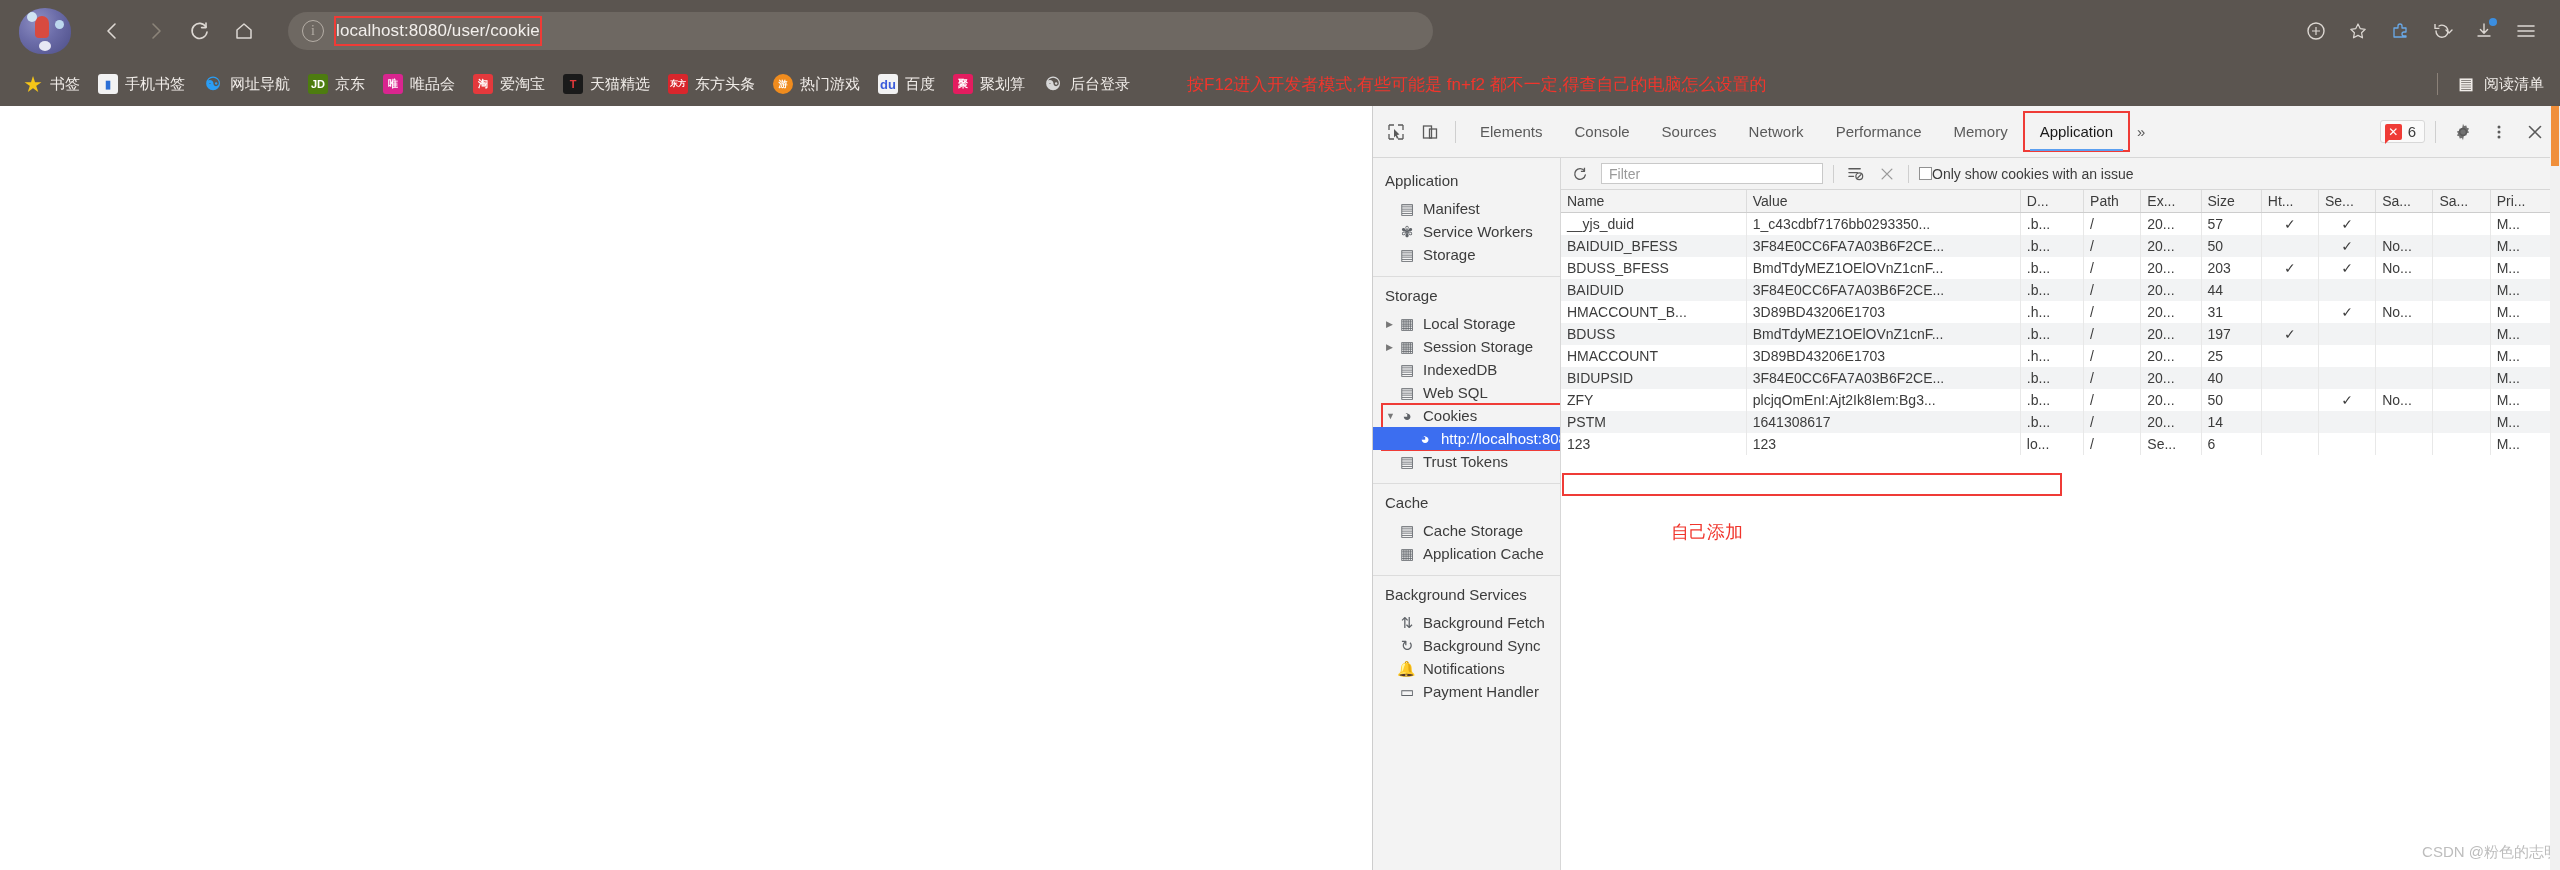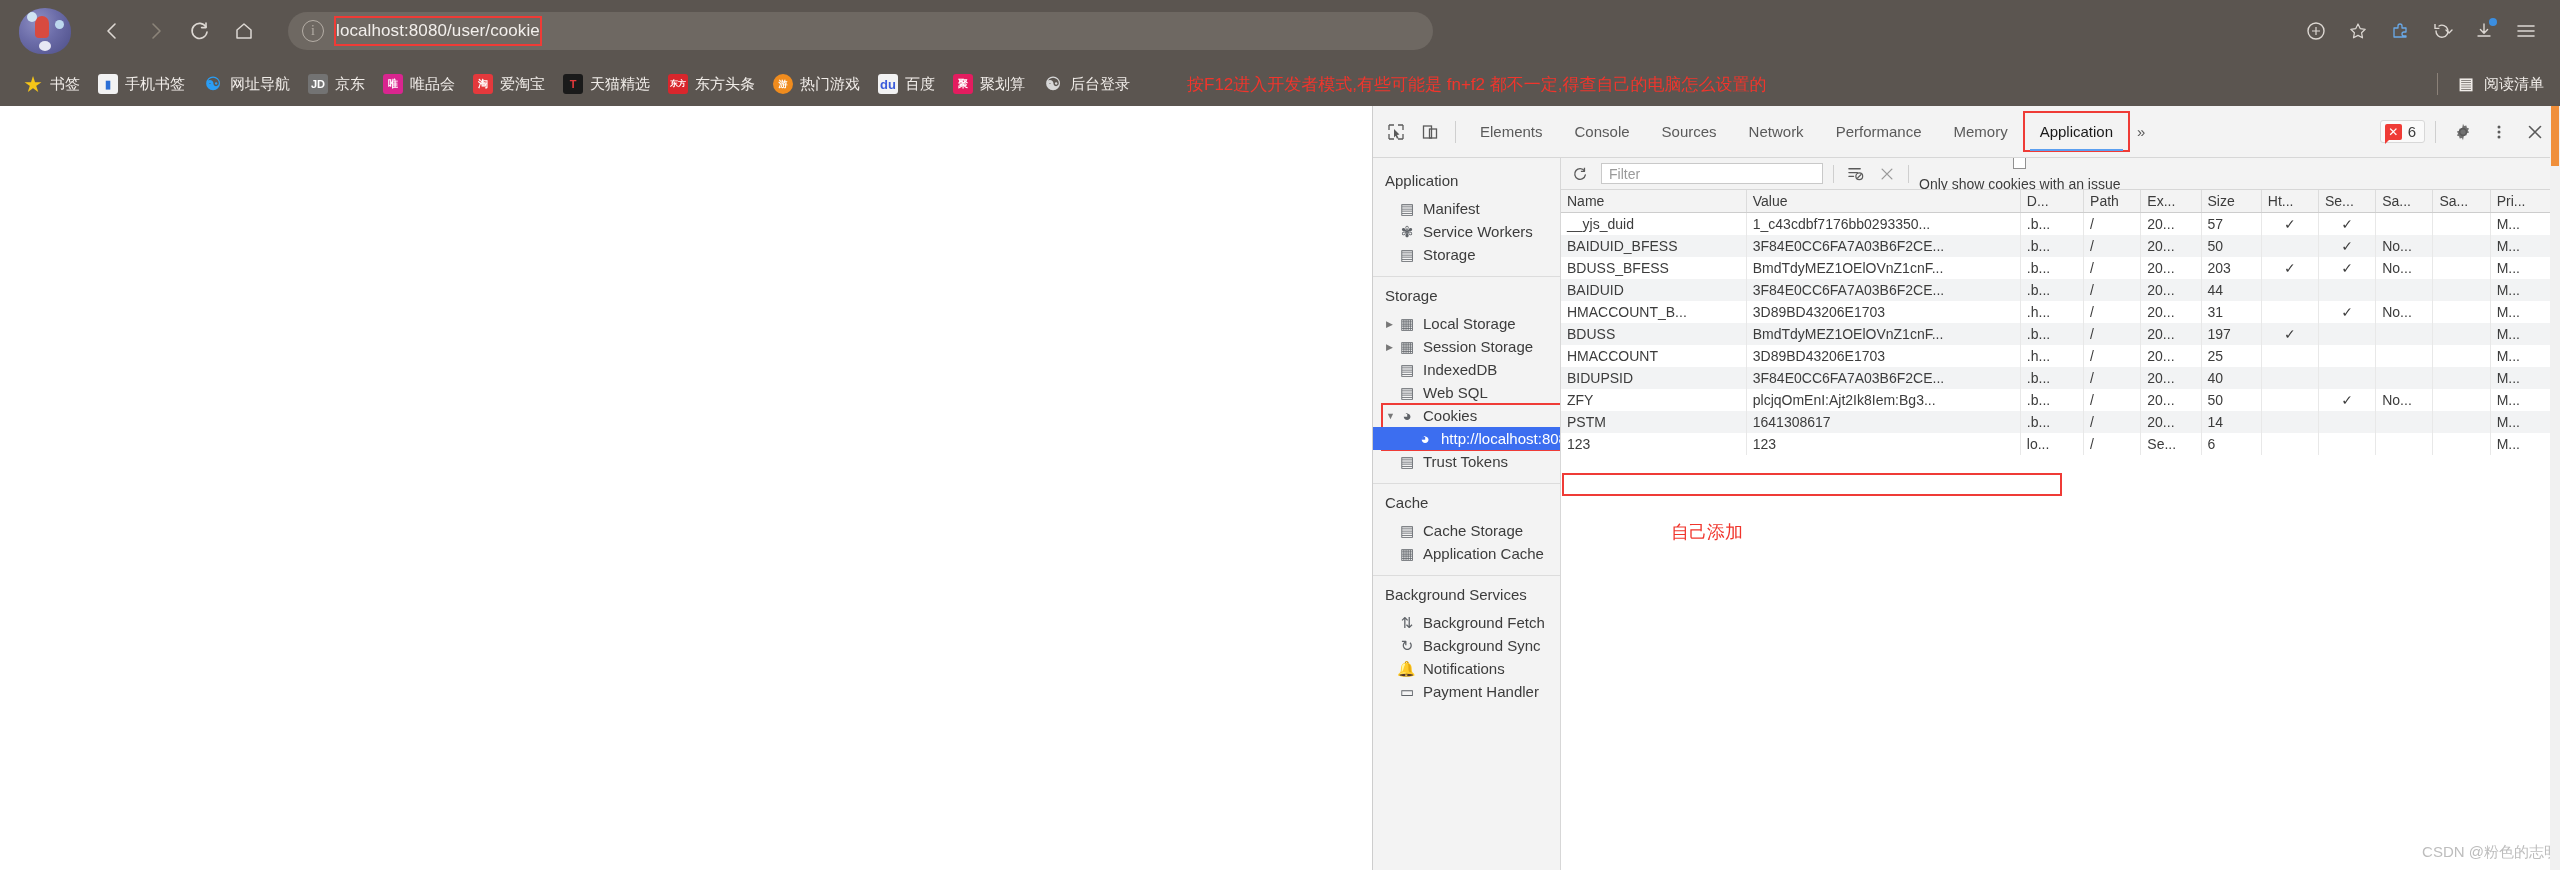--- a/index.html
+++ b/index.html
@@ -192,21 +192,21 @@
     height: 32px; display: flex; align-items: center; gap: 10px;
     padding: 0 8px; background: #f3f3f3; border-bottom: 1px solid #d7d7d7;
   }
   .ct-ico { width: 22px; height: 22px; display: flex; align-items: center;
     justify-content: center; color: #5a5a5a; }
   .filter-input {
     width: 222px; height: 21px; border: 1px solid #c9c9c9; background: #fff;
     display: flex; align-items: center; padding: 0 7px; color: #9a9a9a; font-size: 14px;
   }
   .tb-sep { width: 1px; height: 18px; background: #cfcfcf; }
-  .chk-wrap { display: flex; align-items: center; gap: 7px; font-size: 14px; color: #3c3c3c; flex-direction: column; }
+  .chk-wrap { display: flex; align-items: center; gap: 0; font-size: 14px; color: #3c3c3c; }
   .chk { width: 13px; height: 13px; border: 1px solid #919191; background: #fff; }
 
   .tbl { flex: 1; overflow: hidden; position: relative; background: #fff; }
   table.cookies { border-collapse: collapse; width: 100%; table-layout: fixed; font-size: 14px; }
   table.cookies th {
     background: #f3f3f3; font-weight: normal; text-align: left;
     padding: 3px 6px; height: 22px; color: #3c3c3c;
     border-right: 1px solid #dcdcdc; border-bottom: 1px solid #cdcdcd;
     white-space: nowrap; overflow: hidden;
   }
@@ -331,21 +331,21 @@
       <span class="bm-ico" style="background:#f2f2f2;color:#2b6fd6;">▮</span>
       <span>手机书签</span>
     </div>
 
     <div class="bm">
       <span class="bm-ico" style="background:transparent;color:#2a9df4;font-size:18px;">☯</span>
       <span>网址导航</span>
     </div>
 
     <div class="bm">
-      <span class="bm-ico" style="background:#737373;">JD</span>
+      <span class="bm-ico" style="background:#4d7c0f;">JD</span>
       <span>京东</span>
     </div>
 
     <div class="bm">
       <span class="bm-ico" style="background:#d9258f;font-size:10px;">唯</span>
       <span>唯品会</span>
     </div>
 
     <div class="bm">
       <span class="bm-ico" style="background:#e4393c;font-size:10px;">淘</span>

